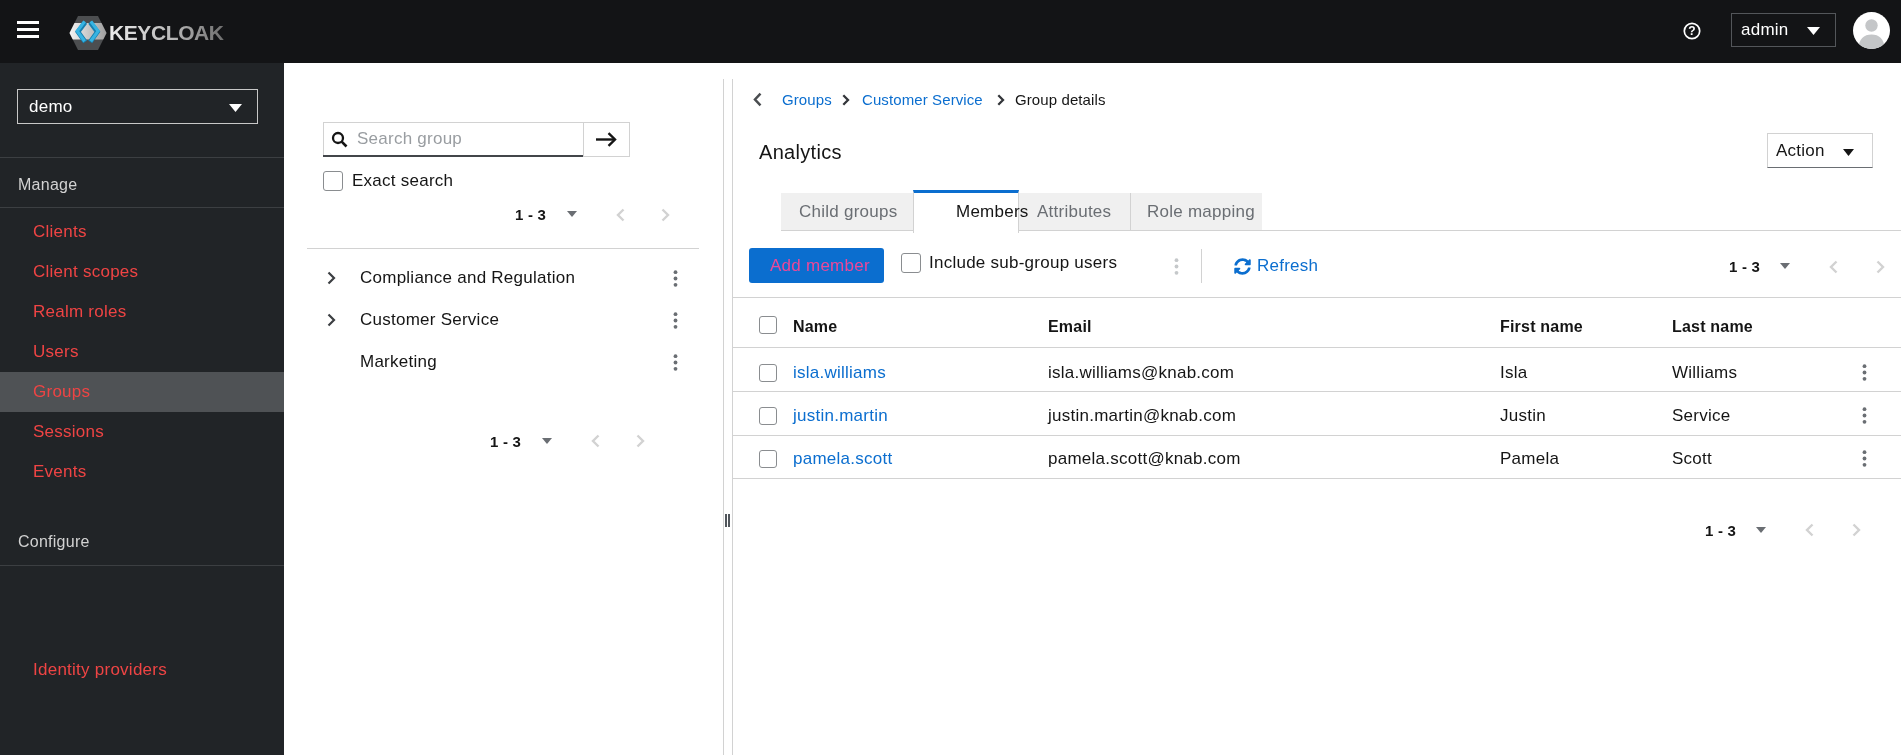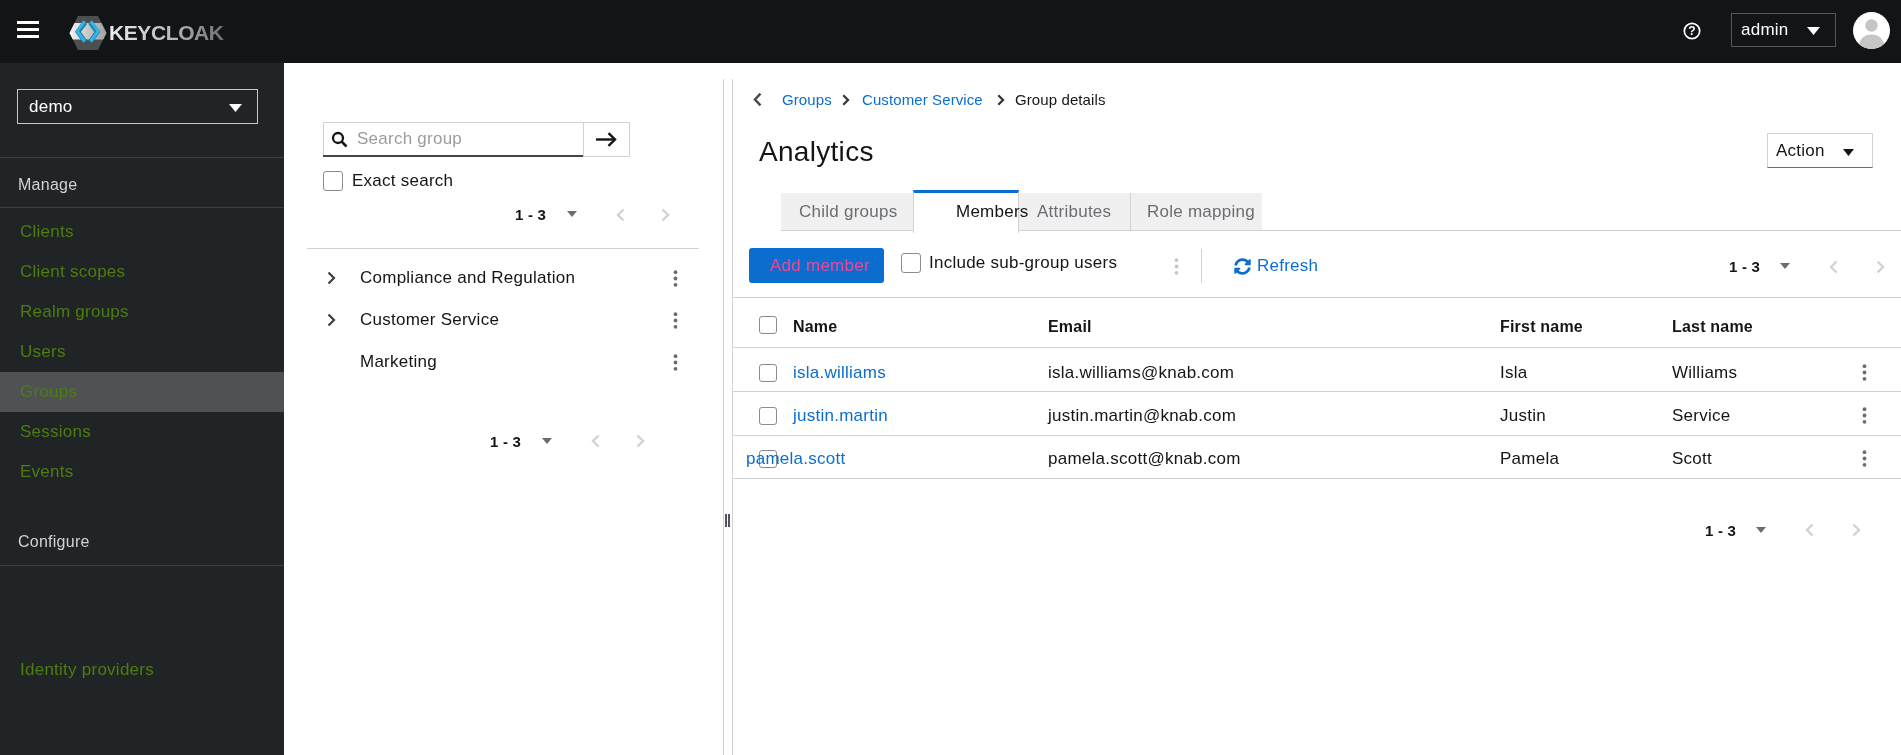--- a/index.html
+++ b/index.html
@@ -8,21 +8,21 @@
   .abs{position:absolute}
   .txt{position:absolute;line-height:22px;white-space:nowrap}
   .link{color:#0b6ecf}
   .gray{color:#6a6e73}
   .b{font-weight:bold;font-size:16px;letter-spacing:0.35px}
   .pg{position:absolute;font-weight:bold;font-size:15px;letter-spacing:0.2px;line-height:18px}
   .cb{position:absolute;border:1px solid #8a8d90;border-radius:3px;background:#fff;box-sizing:border-box}
   .kebab circle{fill:#6a6e73}
   .hline{position:absolute;height:1px;background:#d2d2d2}
   .vline{position:absolute;width:1px;background:#d2d2d2}
-  .navitem{position:absolute;left:0;width:303px;height:40px;line-height:40px;color:#4d7c0f;padding-left:20px;box-sizing:border-box}
+  .navitem{position:absolute;left:0;width:303px;height:40px;line-height:40px;color:#ef4444;padding-left:33px;box-sizing:border-box}
   .navtitle{position:absolute;left:0;width:284px;color:#d2d2d2;font-size:16px;box-sizing:border-box;padding-left:18px}
 </style>
 </head>
 <body>
 <div id="page">
 
 <div class="abs" style="left:0;top:0;width:1901px;height:63px;background:#131416"></div>
 <div class="abs" style="left:17px;top:20.5px;width:22px;height:3.2px;background:#fff"></div>
 <div class="abs" style="left:17px;top:27.8px;width:22px;height:3.2px;background:#fff"></div>
 <div class="abs" style="left:17px;top:35px;width:22px;height:3.2px;background:#fff"></div>
@@ -80,21 +80,21 @@
 <div class="txt" style="left:29px;top:96px;color:#fff">demo</div>
 <svg class="abs" style="left:229px;top:104px" width="13" height="8" viewBox="0 0 13 8">
       <path d="M0 0h13L6.5 8z" fill="#fff"></path>
     </svg>
 <div class="abs" style="left:0;top:157px;width:284px;height:1px;background:#3c3f42"></div>
 <div class="navtitle" style="top:176px">Manage</div>
 <div class="abs" style="left:0;top:207px;width:284px;height:1px;background:#3c3f42"></div>
 <div class="abs" style="left:0;top:372px;width:284px;height:40px;background:#4f5255"></div>
 <div class="navitem" style="top:212px">Clients</div>
 <div class="navitem" style="top:252px">Client scopes</div>
-<div class="navitem" style="top:292px">Realm groups</div>
+<div class="navitem" style="top:292px">Realm roles</div>
 <div class="navitem" style="top:332px">Users</div>
 <div class="navitem" style="top:372px">Groups</div>
 <div class="navitem" style="top:452px">Events</div>
 <div class="navitem" style="top:412px">Sessions</div>
 <div class="navtitle" style="top:533px">Configure</div>
 <div class="abs" style="left:0;top:565px;width:284px;height:1px;background:#3c3f42"></div>
 <div class="navitem" style="top:650px">Identity providers</div>
 
 <div class="abs" style="left:323px;top:122px;width:307px;height:35px;border:1px solid #d2d2d2;box-sizing:border-box"></div>
 <div class="abs" style="left:323px;top:155px;width:260px;height:2px;background:#43464a"></div>
@@ -171,21 +171,21 @@
 <div class="txt link" style="left:782px;top:89px;font-size:15px;letter-spacing:0.1px">Groups</div>
 <svg class="abs" style="left:842px;top:94px" width="8" height="12" viewBox="0 0 8 12">
       <path d="M1.3 1.3L6 6l-4.7 4.7" fill="none" stroke="#33363a" stroke-width="2.3"></path>
     </svg>
 <div class="txt link" style="left:862px;top:89px;font-size:15px;letter-spacing:0.1px">Customer Service</div>
 <svg class="abs" style="left:997px;top:94px" width="8" height="12" viewBox="0 0 8 12">
       <path d="M1.3 1.3L6 6l-4.7 4.7" fill="none" stroke="#33363a" stroke-width="2.3"></path>
     </svg>
 <div class="txt" style="left:1015px;top:89px;font-size:15px;letter-spacing:0.1px">Group details</div>
 
-<div class="txt" style="left:759px;top:137px;font-size:28px;letter-spacing:0.3px;line-height:30px">Analytics</div>
+<div class="txt" style="left:759px;top:137px;font-size:20px;letter-spacing:0.3px;line-height:30px">Analytics</div>
 <div class="abs" style="left:1767px;top:133px;width:106px;height:35px;border:1px solid #d2d2d2;border-bottom-color:#6a6e73;box-sizing:border-box"></div>
 <div class="txt" style="left:1776px;top:140px">Action</div>
 <svg class="abs" style="left:1843px;top:149px" width="11" height="7" viewBox="0 0 11 7">
       <path d="M0 0h11L5.5 7z" fill="#151515"></path>
     </svg>
 
 <div class="abs" style="left:781px;top:193px;width:133px;height:37px;background:#f0f0f0"></div>
 <div class="abs" style="left:1019px;top:193px;width:243px;height:37px;background:#f0f0f0"></div>
 <div class="hline" style="left:781px;top:230px;width:133px"></div>
 <div class="hline" style="left:1019px;top:230px;width:882px"></div>
@@ -247,21 +247,21 @@
 <div class="txt" style="left:1500px;top:405px">Justin</div>
 <div class="txt" style="left:1672px;top:405px">Service</div>
 <svg class="kebab abs" style="left:1862px;top:407px" width="5" height="17" viewBox="0 0 5 17">
       <circle cx="2.5" cy="2.2" r="1.9"></circle>
       <circle cx="2.5" cy="8.5" r="1.9"></circle>
       <circle cx="2.5" cy="14.8" r="1.9"></circle>
     </svg>
 <div class="hline" style="left:733px;top:435px;width:1168px"></div>
 
 <div class="cb" style="left:759px;top:450px;width:18px;height:18px"></div>
-<div class="txt link" style="left:746px;top:448px">pamela.scott</div>
+<div class="txt link" style="left:793px;top:448px">pamela.scott</div>
 <div class="txt" style="left:1048px;top:448px">pamela.scott@knab.com</div>
 <div class="txt" style="left:1500px;top:448px">Pamela</div>
 <div class="txt" style="left:1672px;top:448px">Scott</div>
 <svg class="kebab abs" style="left:1862px;top:450px" width="5" height="17" viewBox="0 0 5 17">
       <circle cx="2.5" cy="2.2" r="1.9"></circle>
       <circle cx="2.5" cy="8.5" r="1.9"></circle>
       <circle cx="2.5" cy="14.8" r="1.9"></circle>
     </svg>
 <div class="hline" style="left:733px;top:478px;width:1168px"></div>
 

